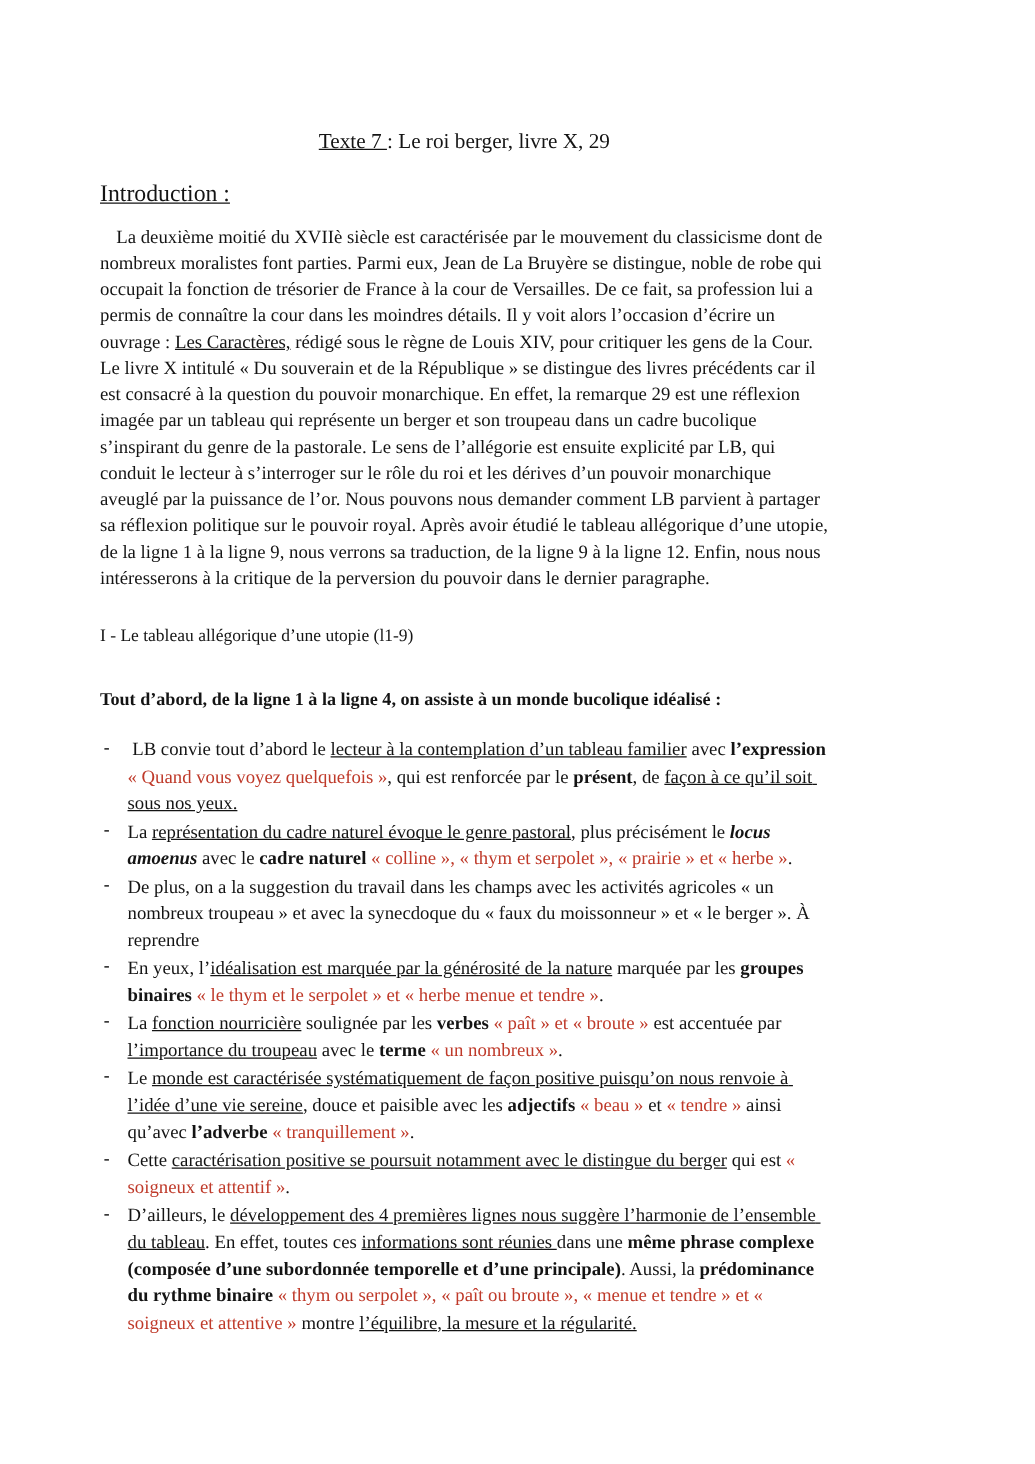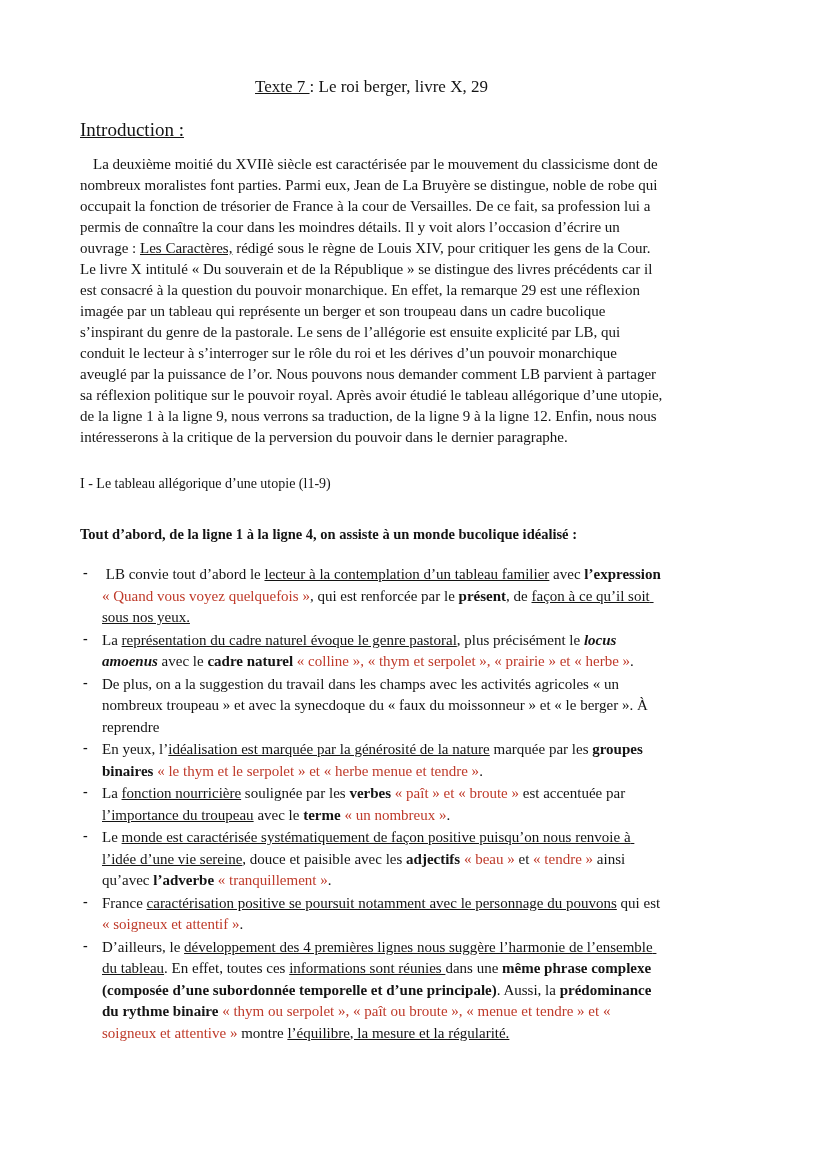--- a/index.html
+++ b/index.html
@@ -11,21 +11,21 @@
     width: 828px;
     height: 1171px;
     font-family: "Liberation Serif", "DejaVu Serif", serif;
     color: #141414;
     overflow: hidden;
   }
   .page {
     box-sizing: border-box;
     width: 743px;
     height: 1171px;
-    padding: 76px 80px 0 80px;
+    padding: 102px 80px 0 80px;
   }
   .doc-title {
     text-align: center;
     font-size: 17px;
     line-height: 22px;
     white-space: pre-wrap;
   }
   .section-heading {
     font-size: 19px;
     line-height: 24px;
@@ -89,17 +89,17 @@
 
   <div class="axis-line">Tout d’abord, de la ligne 1 à la ligne 4, on assiste à un monde bucolique idéalisé :</div>
 
   <div class="bullet-list">
       <div class="bullet"><span class="dash">-</span><span class="runs"><span> LB convie tout d’abord le </span><span class="u">lecteur à la contemplation d’un tableau familier</span><span> avec </span><span class="b">l’expression</span><span> </span><span class="r">« Quand vous voyez quelquefois »</span><span>, qui est renforcée par le </span><span class="b">présent</span><span>, de </span><span class="u">façon à ce qu’il soit sous nos yeux.</span></span></div>
       <div class="bullet"><span class="dash">-</span><span class="runs"><span>La </span><span class="u">représentation du cadre naturel évoque le genre pastoral</span><span>, plus précisément le </span><span class="b i">locus amoenus</span><span> avec le </span><span class="b">cadre naturel</span><span> </span><span class="r">« colline », « thym et serpolet », « prairie » et « herbe »</span><span>.</span></span></div>
       <div class="bullet"><span class="dash">-</span><span class="runs"><span>De plus, on a la suggestion du travail dans les champs avec les activités agricoles « un nombreux troupeau » et avec la synecdoque du « faux du moissonneur » et « le berger ». À reprendre</span></span></div>
       <div class="bullet"><span class="dash">-</span><span class="runs"><span>En yeux, l’</span><span class="u">idéalisation est marquée par la générosité de la nature</span><span> marquée par les </span><span class="b">groupes binaires</span><span> </span><span class="r">« le thym et le serpolet » et « herbe menue et tendre »</span><span>.</span></span></div>
       <div class="bullet"><span class="dash">-</span><span class="runs"><span>La </span><span class="u">fonction nourricière</span><span> soulignée par les </span><span class="b">verbes</span><span> </span><span class="r">« paît » et « broute »</span><span> est accentuée par </span><span class="u">l’importance du troupeau</span><span> avec le </span><span class="b">terme</span><span> </span><span class="r">« un nombreux »</span><span>.</span></span></div>
       <div class="bullet"><span class="dash">-</span><span class="runs"><span>Le </span><span class="u">monde est caractérisée systématiquement de façon positive puisqu’on nous renvoie à l’idée d’une vie sereine</span><span>, douce et paisible avec les </span><span class="b">adjectifs</span><span> </span><span class="r">« beau »</span><span> et </span><span class="r">« tendre »</span><span> ainsi qu’avec </span><span class="b">l’adverbe</span><span> </span><span class="r">« tranquillement »</span><span>.</span></span></div>
-      <div class="bullet"><span class="dash">-</span><span class="runs"><span>France </span><span class="u">caractérisation positive se poursuit notamment avec le personnage du pouvons</span><span> qui est </span><span class="r">« soigneux et attentif »</span><span>.</span></span></div>
+      <div class="bullet"><span class="dash">-</span><span class="runs"><span>Cette </span><span class="u">caractérisation positive se poursuit notamment avec le distingue du berger</span><span> qui est </span><span class="r">« soigneux et attentif »</span><span>.</span></span></div>
       <div class="bullet"><span class="dash">-</span><span class="runs"><span>D’ailleurs, le </span><span class="u">développement des 4 premières lignes nous suggère l’harmonie de l’ensemble du tableau</span><span>. En effet, toutes ces </span><span class="u">informations sont réunies </span><span>dans une </span><span class="b">même phrase complexe (composée d’une subordonnée temporelle et d’une principale)</span><span>. Aussi, la </span><span class="b">prédominance du rythme binaire</span><span> </span><span class="r">« thym ou serpolet », « paît ou broute », « menue et tendre » et « soigneux et attentive »</span><span> montre </span><span class="u">l’équilibre, la mesure et la régularité.</span></span></div>
     </div>
 
 </div>
 
 </body></html>

